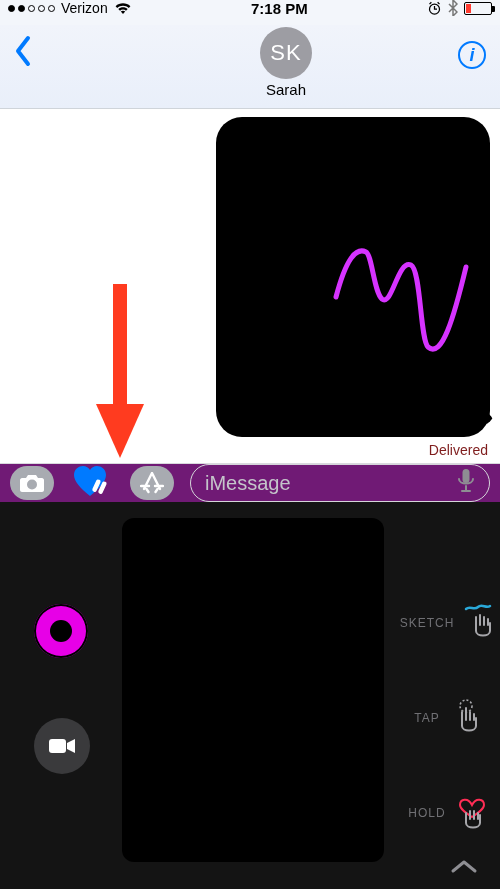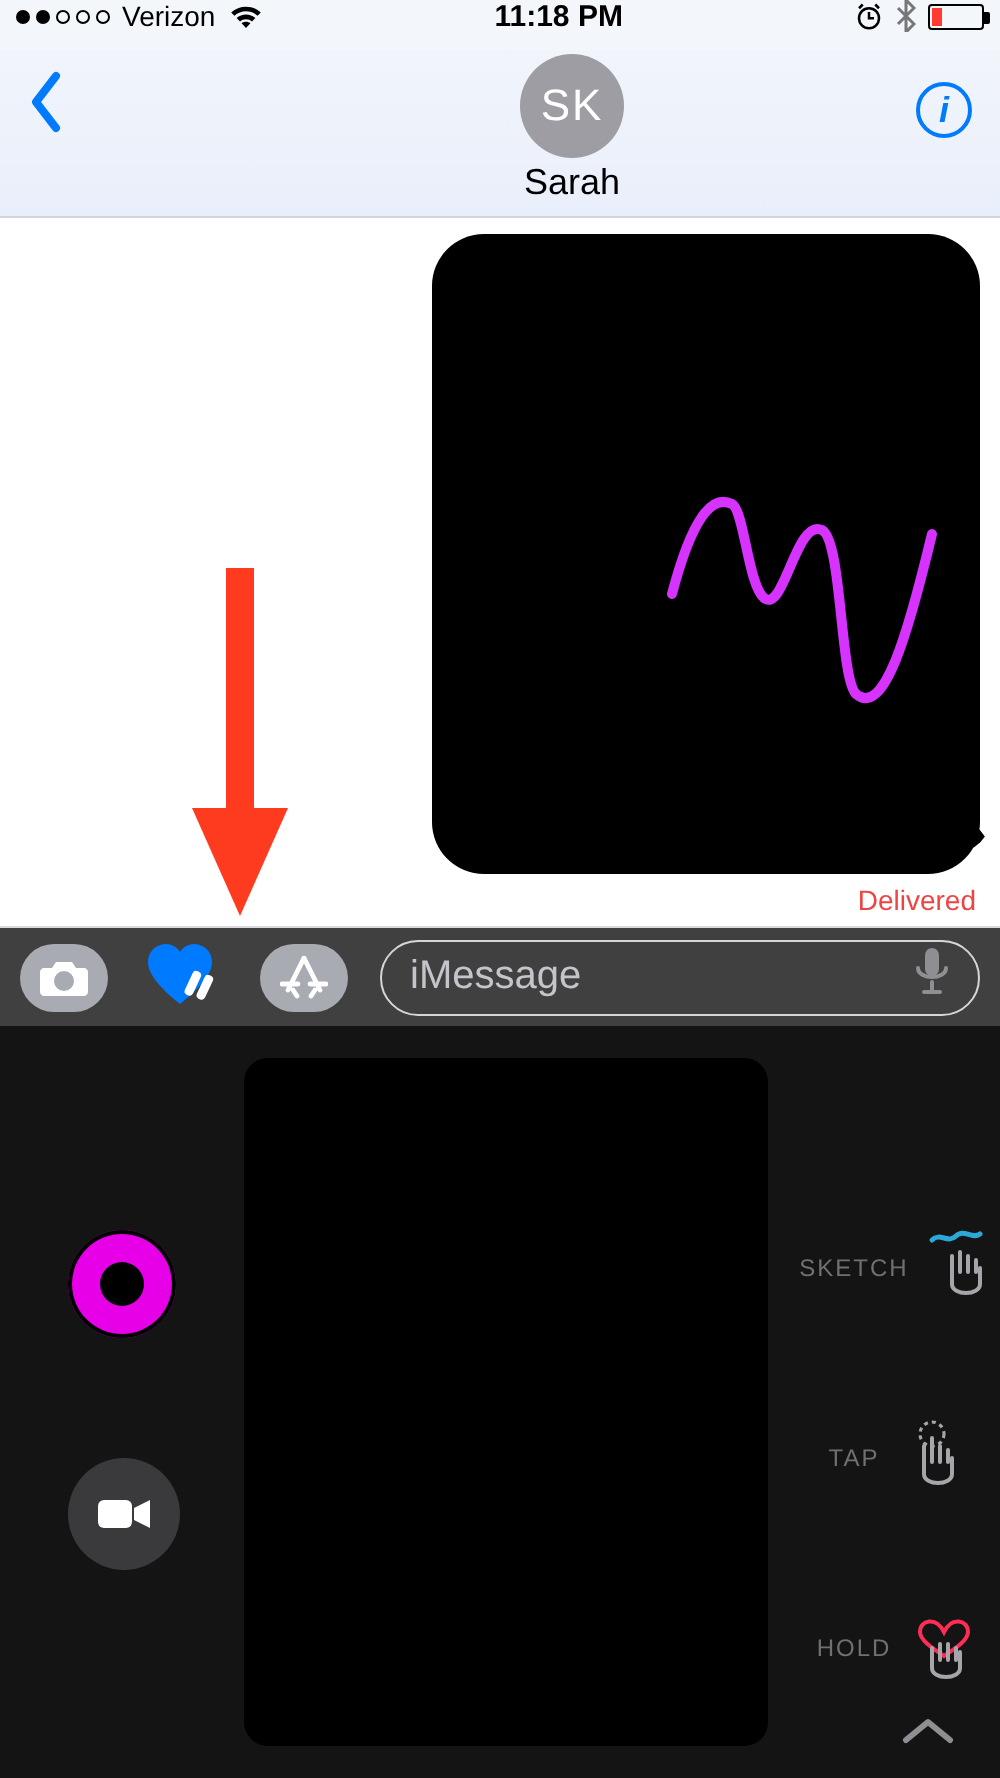--- a/index.html
+++ b/index.html
@@ -16,31 +16,31 @@
   .battery { width: 28px; height: 13px; border: 1px solid #000; border-radius: 2px; position: relative; }
   .battery::after { content: ""; position: absolute; right: -4px; top: 3px; width: 3px; height: 6px; background: #000; border-radius: 0 1px 1px 0; }
   .battery .fill { position: absolute; top: 1px; left: 1px; bottom: 1px; width: 5px; background: #ff3b30; }
 
   
   .nav { height: 84px; background: linear-gradient(#f1f4fb,#e9effa); display: flex; align-items: flex-start; justify-content: space-between; padding: 6px 14px 0; position: relative; border-bottom: 1px solid #cfd4da; }
   .nav .back { color: #007aff; font-size: 38px; font-weight: 300; line-height: 1; margin-top: 4px; }
   .nav .info { width: 28px; height: 28px; border: 2px solid #007aff; border-radius: 50%; color: #007aff; display: flex; align-items: center; justify-content: center; font-family: Georgia, serif; font-style: italic; font-weight: bold; font-size: 18px; margin-top: 10px; }
   .nav-center { position: absolute; left: 50%; transform: translateX(-50%); top: 2px; display: flex; flex-direction: column; align-items: center; gap: 2px; margin-left: 36px; }
   .avatar { width: 52px; height: 52px; border-radius: 50%; background: #9d9da3; color: #fff; display: flex; align-items: center; justify-content: center; font-size: 22px; font-weight: 500; letter-spacing: 1px; }
-  .contact-name { font-size: 18px; color: #000; }
+  .contact-name { font-size: 15px; color: #000; }
 
   
   .chat { flex: 0 0 354px; background: #fff; position: relative; }
   .bubble { position: absolute; top: 8px; left: 216px; width: 274px; height: 320px; background: #000; border-radius: 26px; }
   .bubble::after { content:""; position:absolute; right:-6px; bottom:10px; width:24px; height:24px; background:#000; border-bottom-right-radius:20px; clip-path: path('M0 0 C 14 6 22 14 24 24 C 14 22 6 16 0 10 Z'); }
   .bubble svg.stroke { position: absolute; inset: 0; }
-  .delivered { position: absolute; right: 12px; top: 333px; font-size: 14px; color: #ef4444; font-weight: 500; }
+  .delivered { position: absolute; right: 12px; top: 333px; font-size: 14px; color: #7f1d1d; font-weight: 500; }
 
   
-  .toolbar { height: 50px; background: #404040; border-top: 1px solid #d9d9dd; display: flex; align-items: center; padding: 0 10px; gap: 16px; }
+  .toolbar { height: 39px; background: #701a75; border-top: 1px solid #d9d9dd; display: flex; align-items: center; padding: 0 10px; gap: 16px; }
   .tb-btn { width: 44px; height: 34px; border-radius: 18px; display: flex; align-items: center; justify-content: center; color: #fff; }
   .tb-cam { background: #a8abb1; }
   .tb-heart { background: transparent; }
   .tb-apps { background: #a8abb1; }
   .input-wrap { flex: 1; display: flex; align-items: center; }
   .input { flex: 1; height: 38px; border: 1px solid #d5d5da; border-radius: 19px; display: flex; align-items: center; padding: 0 14px; color: #c4c4ca; font-size: 20px; justify-content: space-between; }
   .mic { color: #8e8e93; }
 
   
   .dt { flex: 1; background: #141414; position: relative; }
@@ -68,21 +68,21 @@
           <span class="d f"></span>
           <span class="d"></span>
           <span class="d"></span>
           <span class="d"></span>
       </div>
       <span>Verizon</span>
       <svg width="18" height="14" viewBox="0 0 18 14">
           <path d="M9 13 L6.8 10.6 C8 9.6 10 9.6 11.2 10.6 Z M4.3 8 C6.9 5.6 11.1 5.6 13.7 8 L12 9.7 C10.3 8.2 7.7 8.2 6 9.7 Z M1.6 5.2 C5.6 1.4 12.4 1.4 16.4 5.2 L14.8 6.9 C11.6 3.9 6.4 3.9 3.2 6.9 Z" fill="#000"></path>
         </svg>
     </div>
-    <div class="status-center">11:18 PM</div>
+    <div class="status-center">7:18 PM</div>
     <div class="status-right">
       <svg width="15" height="15" viewBox="0 0 24 24">
           <circle cx="12" cy="13" r="8" fill="none" stroke="#000" stroke-width="2"></circle>
           <path d="M12 8 V13 H16" stroke="#000" stroke-width="2" fill="none"></path>
           <path d="M4 5 L7 2 M20 5 L17 2" stroke="#000" stroke-width="2"></path>
         </svg>
       <svg width="10" height="16" viewBox="0 0 10 16">
           <path d="M5 0 V16 L9 12 L1 4 M5 0 L9 4 L1 12" fill="none" stroke="#777" stroke-width="1.5"></path>
         </svg>
       <div class="battery">

